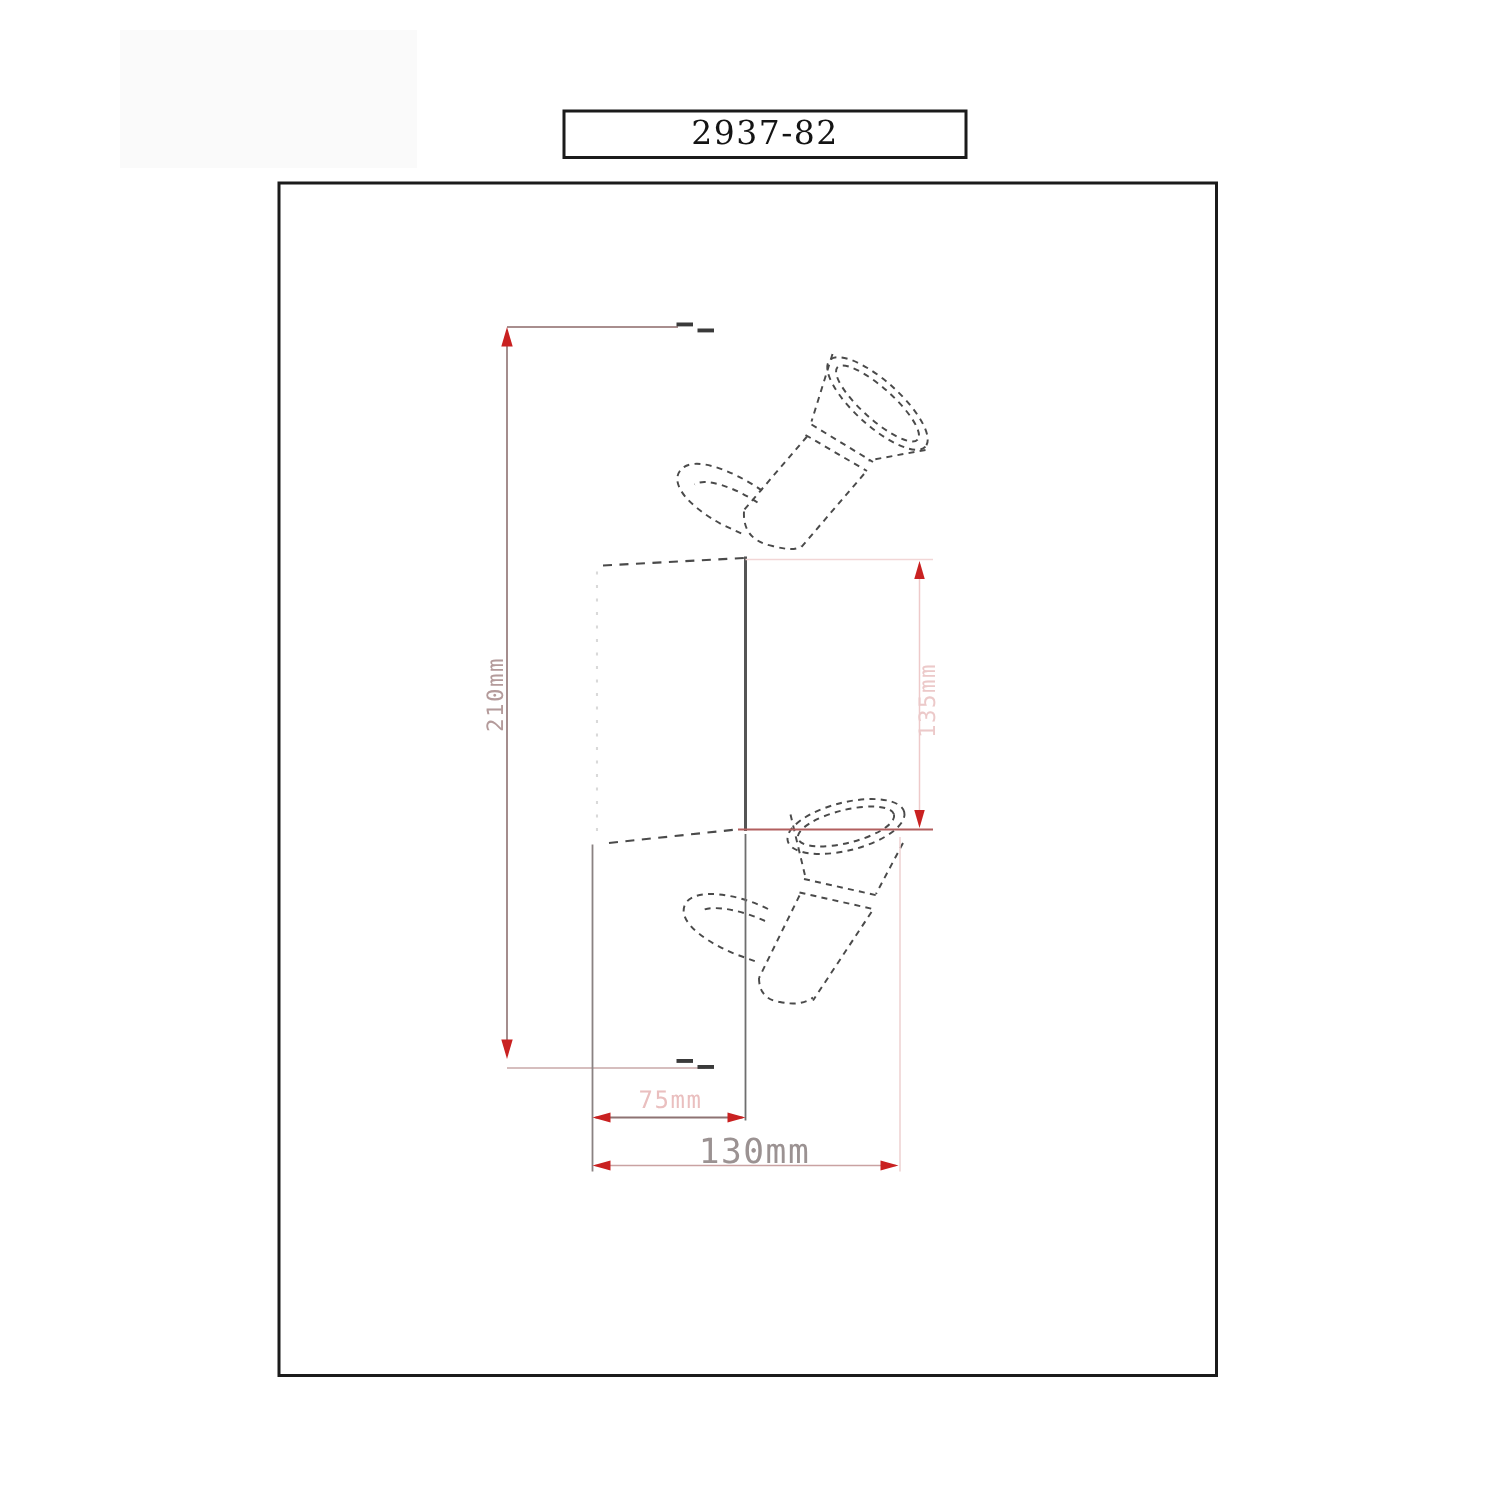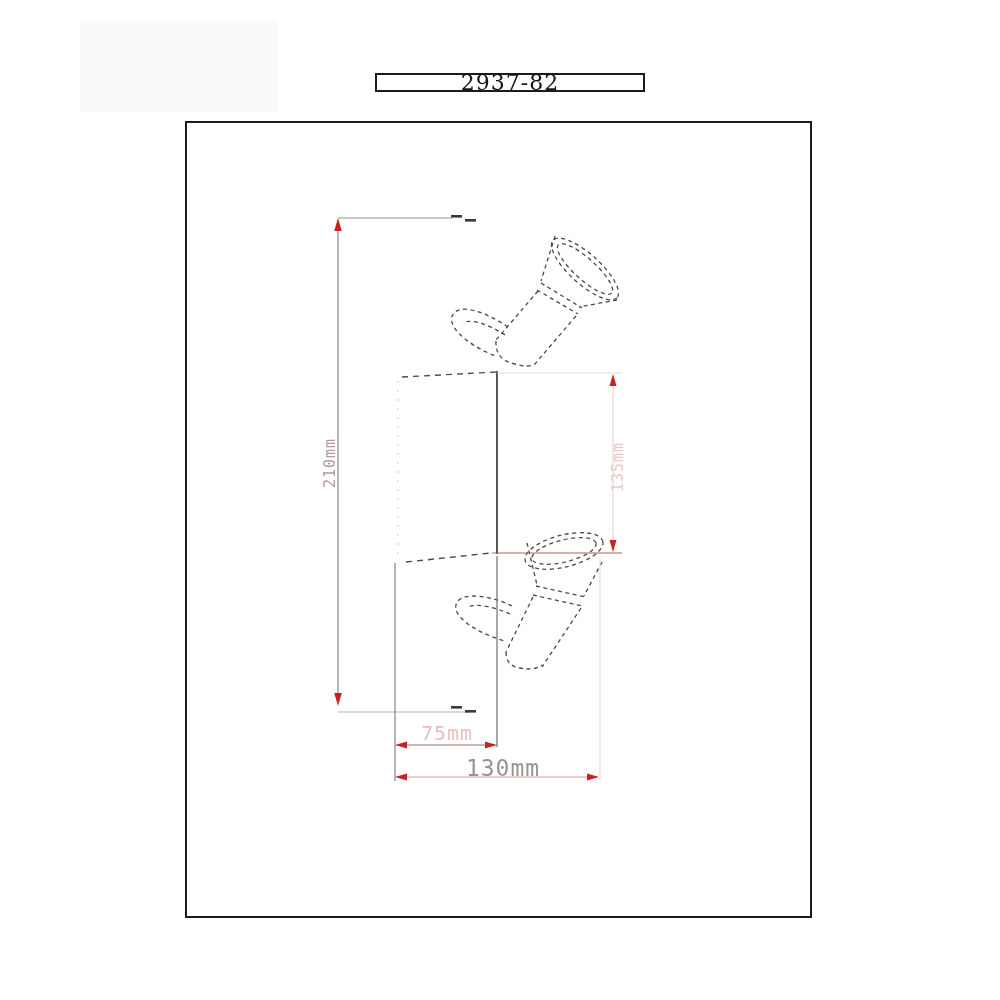--- a/index.html
+++ b/index.html
@@ -1,34 +1,34 @@
 <!DOCTYPE html>
 <html><head>
 <meta charset="utf-8">
 <style>
   html,body{margin:0;padding:0;background:#ffffff;}
   body{width:1000px;height:1000px;position:relative;overflow:hidden;
        font-family:"Liberation Sans",sans-serif;}
   .sheet{position:absolute;inset:0;background:#ffffff;}
   .watermark{position:absolute;left:80px;top:20px;width:198px;height:92px;
              background:#fafafa;}
-  .title-box{position:absolute;left:375px;top:73px;width:270px;height:19px;
+  .title-box{position:absolute;left:375px;top:73px;width:270px;height:33px;
              border:2px solid #1b1b1b;box-sizing:border-box;
              display:flex;align-items:center;justify-content:center;}
   .title-box span{font-family:"DejaVu Serif","Liberation Serif",serif;
                   font-size:22px;color:#141414;letter-spacing:1px;}
   .frame{position:absolute;left:185px;top:121px;width:627px;height:797px;
          border:2px solid #1b1b1b;box-sizing:border-box;background:#ffffff;}
   svg.draw{position:absolute;left:0;top:0;}
   .dim-label{position:absolute;font-family:"DejaVu Sans Mono","Liberation Mono",monospace;
              white-space:nowrap;transform:translate(-50%,-50%);}
   .dim-label.vert{transform:translate(-50%,-50%) rotate(-90deg);}
   .lbl-210{left:330px;top:463px;font-size:15px;color:#b49b9b;letter-spacing:1px;}
   .lbl-135{left:618px;top:467px;font-size:15px;color:#ecc9c9;letter-spacing:1px;}
-  .lbl-75{left:447px;top:733px;font-size:20px;color:#eabfbf;letter-spacing:1px;}
+  .lbl-75{left:447px;top:733px;font-size:16px;color:#eabfbf;letter-spacing:1px;}
   .lbl-130{left:503px;top:768px;font-size:23px;color:#9b9292;letter-spacing:1px;}
 </style>
 </head>
 <body>
 
 <div class="sheet">
 
   <div class="watermark"></div>
 
   <div class="title-box">

